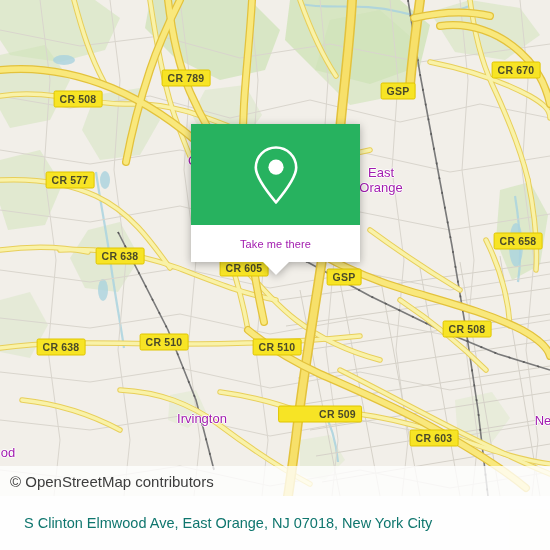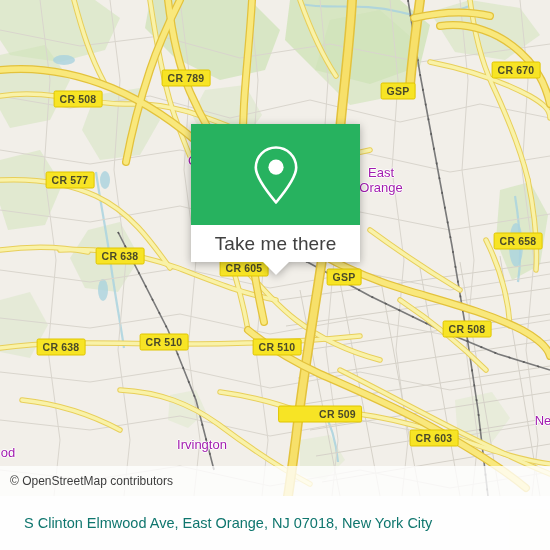--- a/index.html
+++ b/index.html
@@ -86,22 +86,22 @@
   #callout-footer {
     width: 169px;
     height: 37px;
     background: #ffffff;
     display: flex;
     align-items: center;
     justify-content: center;
     box-sizing: border-box;
   }
   #callout-label {
-    color: #404040;
-    font-size: 19px;
+    color: #a21caf;
+    font-size: 11px;
     font-family: "Liberation Sans", sans-serif;
     letter-spacing: 0.1px;
   }
   #callout-tail {
     position: absolute;
     left: 50%;
     top: 138px;
     width: 0; height: 0;
     margin-left: -13px;
     border-left: 13px solid transparent;
@@ -116,21 +116,21 @@
     top: 466px;
     width: 550px;
     height: 30px;
     background: rgba(255,255,255,0.78);
     display: flex;
     align-items: center;
     box-sizing: border-box;
     padding-left: 10px;
   }
   #attribution-text {
-    font-size: 12px;
+    font-size: 15px;
     color: #3d3d3d;
     font-family: "Liberation Sans", sans-serif;
   }
 
   
   #footer {
     position: absolute;
     left: 0;
     top: 496px;
     width: 550px;
@@ -344,21 +344,21 @@
         <div class="shield" style="left: 61px; top: 347px;">CR 638</div>
         <div class="shield" style="left: 164px; top: 342px;">CR 510</div>
         <div class="shield" style="left: 277px; top: 347px;">CR 510</div>
         <div class="shield" style="left: 320px; top: 414px; padding-left: 40px;">CR 509</div>
         <div class="shield" style="left: 434px; top: 438px;">CR 603</div>
       </div>
 
     <div id="places">
         <div class="place" style="left: 381px; top: 180px;">East
 Orange</div>
-        <div class="place" style="left: 202px; top: 444px;">Irvington</div>
+        <div class="place" style="left: 202px; top: 418px;">Irvington</div>
         <div class="place" style="left: 543px; top: 420px;">Ne</div>
         <div class="place" style="left: 8px; top: 452px;">od</div>
         <div class="place" style="left: 193px; top: 160px;">O</div>
       </div>
 
     <div id="callout">
       <div id="callout-body">
         <span>
           <svg width="48" height="62" viewBox="0 0 48 62" aria-hidden="true">
             <path d="M24 3.5 C12.8 3.5 3.8 12.5 3.8 23.6 C3.8 32 10.6 42.5 24 58.5

